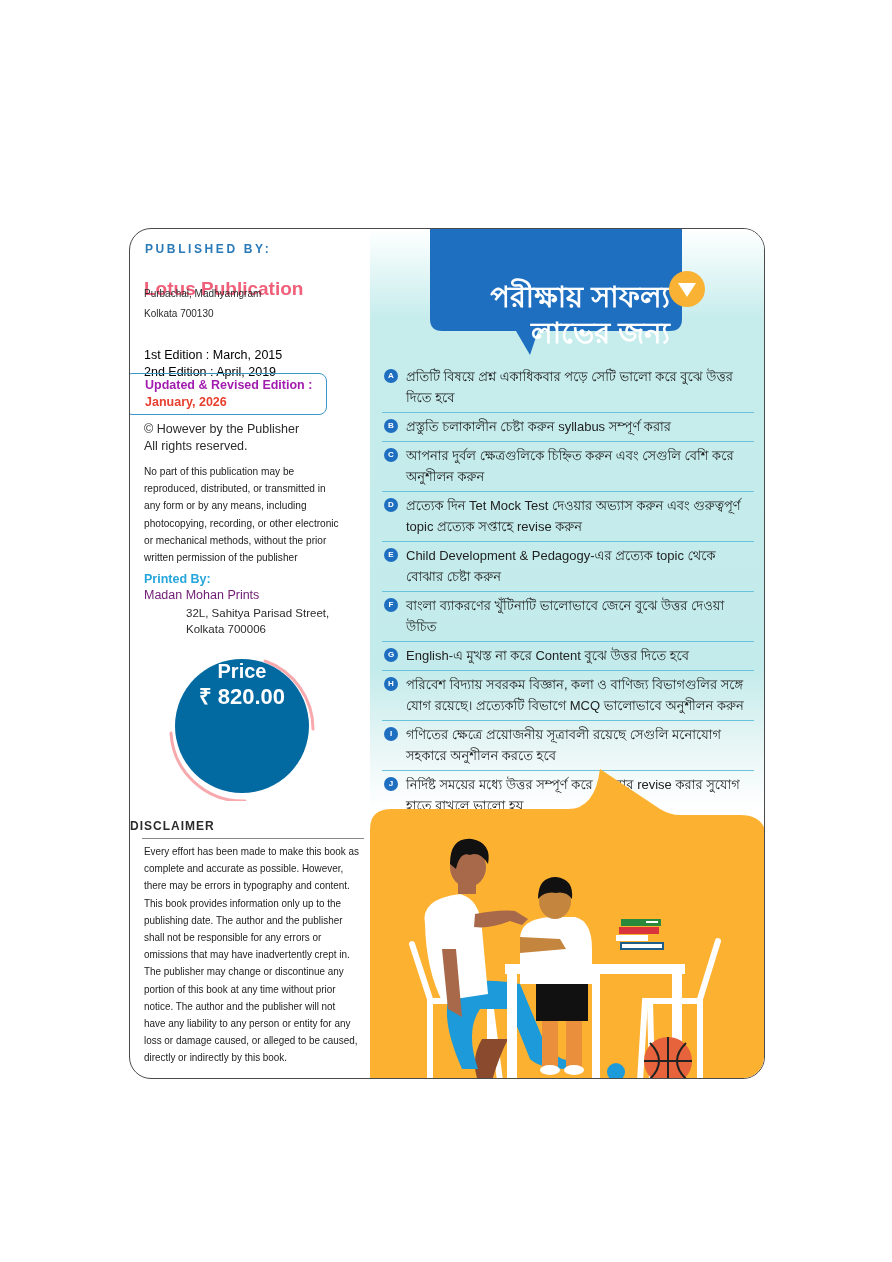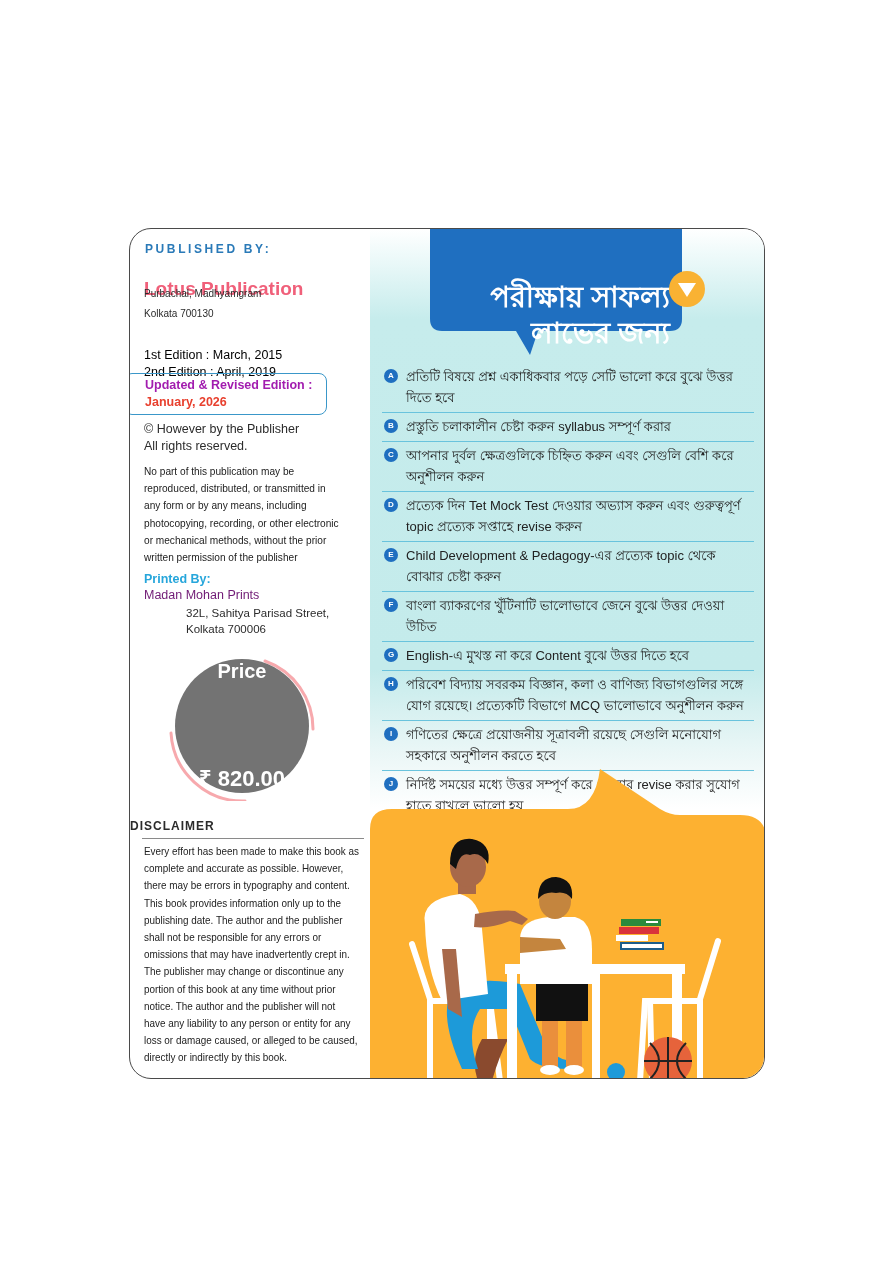--- a/index.html
+++ b/index.html
@@ -27,22 +27,22 @@
     .rights { position: absolute; left: 14px; top: 192px; font-size: 12.5px; line-height: 17px; color: #2b2b2b; }
     .legal { position: absolute; left: 14px; top: 234px; width: 222px; font-family: "Liberation Sans", sans-serif; font-size: 11px; line-height: 17.2px; color: #222; transform: scaleX(0.92); transform-origin: left top; width: 245px; }
     .printed-label { position: absolute; left: 14px; top: 343px; font-size: 12.5px; font-weight: bold; color: #26a6db; }
     .printer-name { position: absolute; left: 14px; top: 359px; font-size: 12.5px; font-weight: normal; color: #701a75; }
     .printer-addr { position: absolute; left: 14px; top: 376px; font-size: 11.5px; line-height: 16px; color: #2b2b2b; margin-left: 42px; }
 
     .price-wrap { position: absolute; left: 35px; top: 422px; width: 150px; height: 150px; }
     .price-ring { position: absolute; left: 0; top: 0; width: 150px; height: 150px; }
     .price-circle {
       position: absolute; left: 10px; top: 8px; width: 134px; height: 134px; border-radius: 50%;
-      background: #737373; color: #fff; text-align: center; font-weight: bold;
-      display: flex; flex-direction: column; justify-content: space-between; align-items: center;
+      background: #0369a1; color: #fff; text-align: center; font-weight: bold;
+      display: flex; flex-direction: column; justify-content: flex-start; align-items: center;
     }
     .price-label { font-size: 20px; line-height: 24px; }
     .price-value { font-size: 22px; line-height: 28px; }
 
     .disc-title { position: absolute; left: 0; top: 590px; width: 234px; text-align: left; font-size: 12px; font-weight: bold; letter-spacing: 1px; color: #2b2b2b; }
     .disc-rule { position: absolute; left: 12px; top: 609px; width: 222px; height: 1px; background: #8a8a8a; }
     .disc-body { position: absolute; left: 14px; top: 614px; font-size: 11px; line-height: 17.2px; color: #222; width: 245px; transform: scaleX(0.9); transform-origin: left top; }
 
     
     .right { position: absolute; left: 240px; top: 0; width: 396px; height: 100%; }

